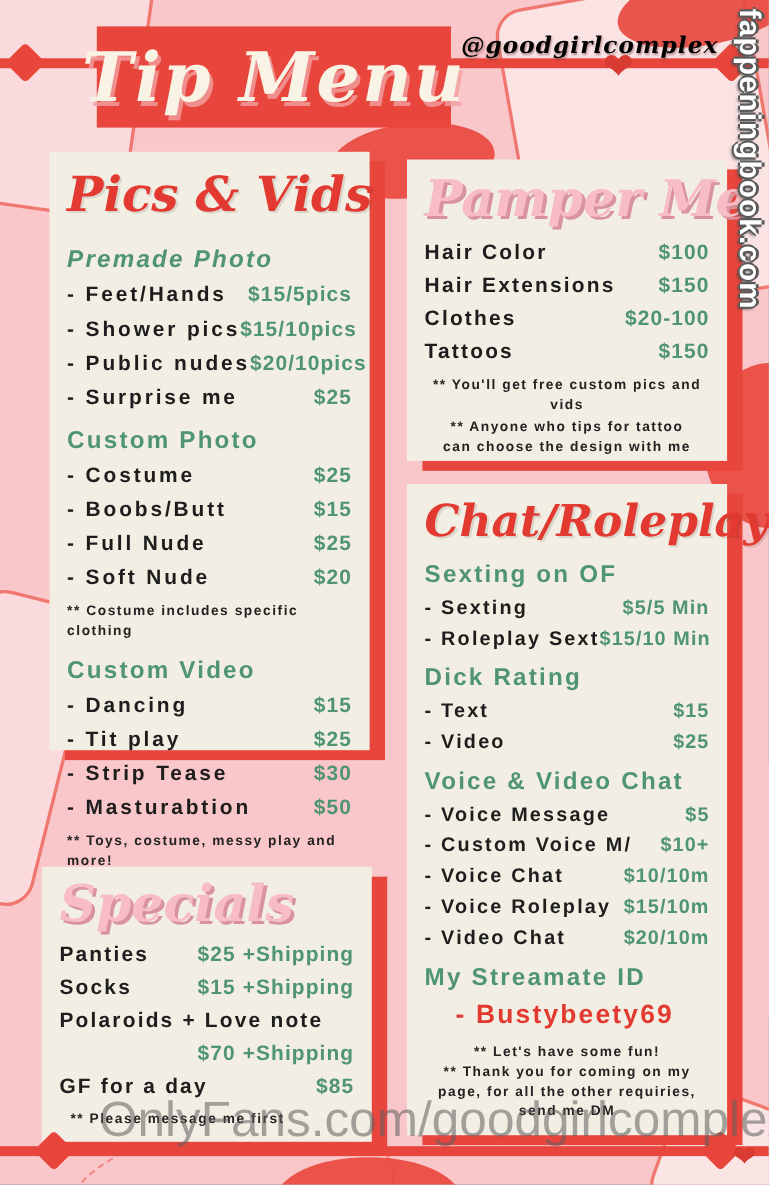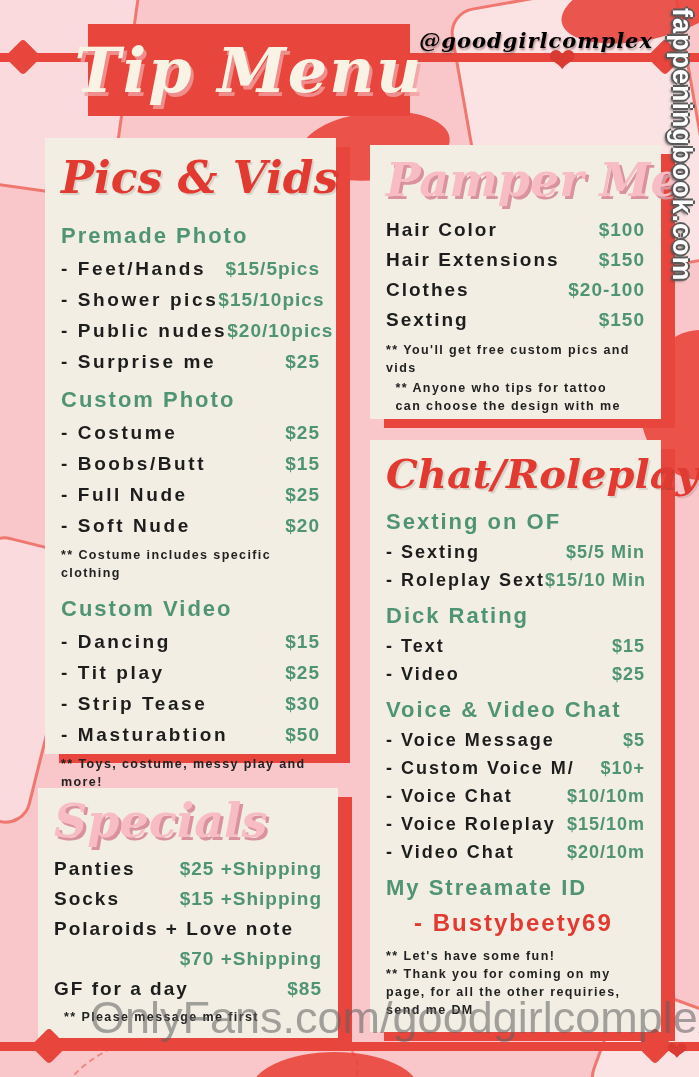--- a/index.html
+++ b/index.html
@@ -67,23 +67,23 @@
   .t-pink{color:var(--pink-title);text-shadow:3px 3px 0 var(--pink-title-shadow);}
   .sec-head{
     color:var(--green);font-weight:bold;font-size:22px;letter-spacing:2px;
   }
   .row{display:flex;justify-content:space-between;align-items:baseline;}
   .lbl{color:var(--ink);font-weight:bold;font-size:19px;letter-spacing:2.6px;white-space:nowrap;}
   .prc{color:var(--green);font-weight:bold;font-size:19px;letter-spacing:1px;white-space:nowrap;}
   .note{
     color:#222;font-weight:bold;font-size:12.5px;letter-spacing:1.4px;line-height:1.45;
   }
-  .note.center{}
-  
-  #pics{left:45px;top:138px;width:291px;height:616px;}
+  .note.center{text-align:center;}
+  
+  #pics{left:45px;top:138px;width:291px;height:544px;}
   #pics .panel-title{font-size:44px;text-align:center;margin:2px 0 14px;}
   #pics .sec-head{margin:14px 0 8px;}
   #pics .row{margin:9px 0;}
   #pics .note{margin:4px 0 2px;}
   
   #pamper{left:370px;top:145px;width:291px;height:274px;padding-top:8px;}
   #pamper .panel-title{font-size:46px;text-align:center;margin-bottom:12px;}
   #pamper .row{margin:8px 0;}
   #pamper .lbl{letter-spacing:2px;}
   
@@ -132,21 +132,21 @@
   <div class="diamond" style="left:652px;top:44px;"></div>
   <div class="banner">
     <h1>Tip Menu</h1>
   </div>
   <div class="handle">@goodgirlcomplex</div>
   <div class="side-mark">fappeningbook.com</div>
 
   <div class="panel" id="pics">
     <div class="panel-title t-red">Pics &amp; Vids</div>
 
-    <div class="sec-head" style="margin-top:20px;">Premade Photo</div>
+    <div class="sec-head" style="margin-top:20px;font-style:italic;">Premade Photo</div>
     <div class="row">
       <span class="lbl">- Feet/Hands</span>
       <span class="prc">$15/5pics</span>
     </div>
     <div class="row">
       <span class="lbl">- Shower pics</span>
       <span class="prc">$15/10pics</span>
     </div>
     <div class="row">
       <span class="lbl">- Public nudes</span>
@@ -204,21 +204,21 @@
     </div>
     <div class="row">
       <span class="lbl">Hair Extensions</span>
       <span class="prc">$150</span>
     </div>
     <div class="row">
       <span class="lbl">Clothes</span>
       <span class="prc">$20-100</span>
     </div>
     <div class="row">
-      <span class="lbl">Sexting</span>
+      <span class="lbl">Tattoos</span>
       <span class="prc">$150</span>
     </div>
     <div class="note center" style="margin-top:10px;">** You'll get free custom pics and vids</div>
     <div class="note center" style="width:240px;margin:2px auto 0;">** Anyone who tips for tattoo can choose the design with me</div>
   </div>
 
   <div class="panel" id="chat">
     <div class="panel-title t-red">Chat/Roleplay</div>
 
     <div class="sec-head">Sexting on OF</div>

